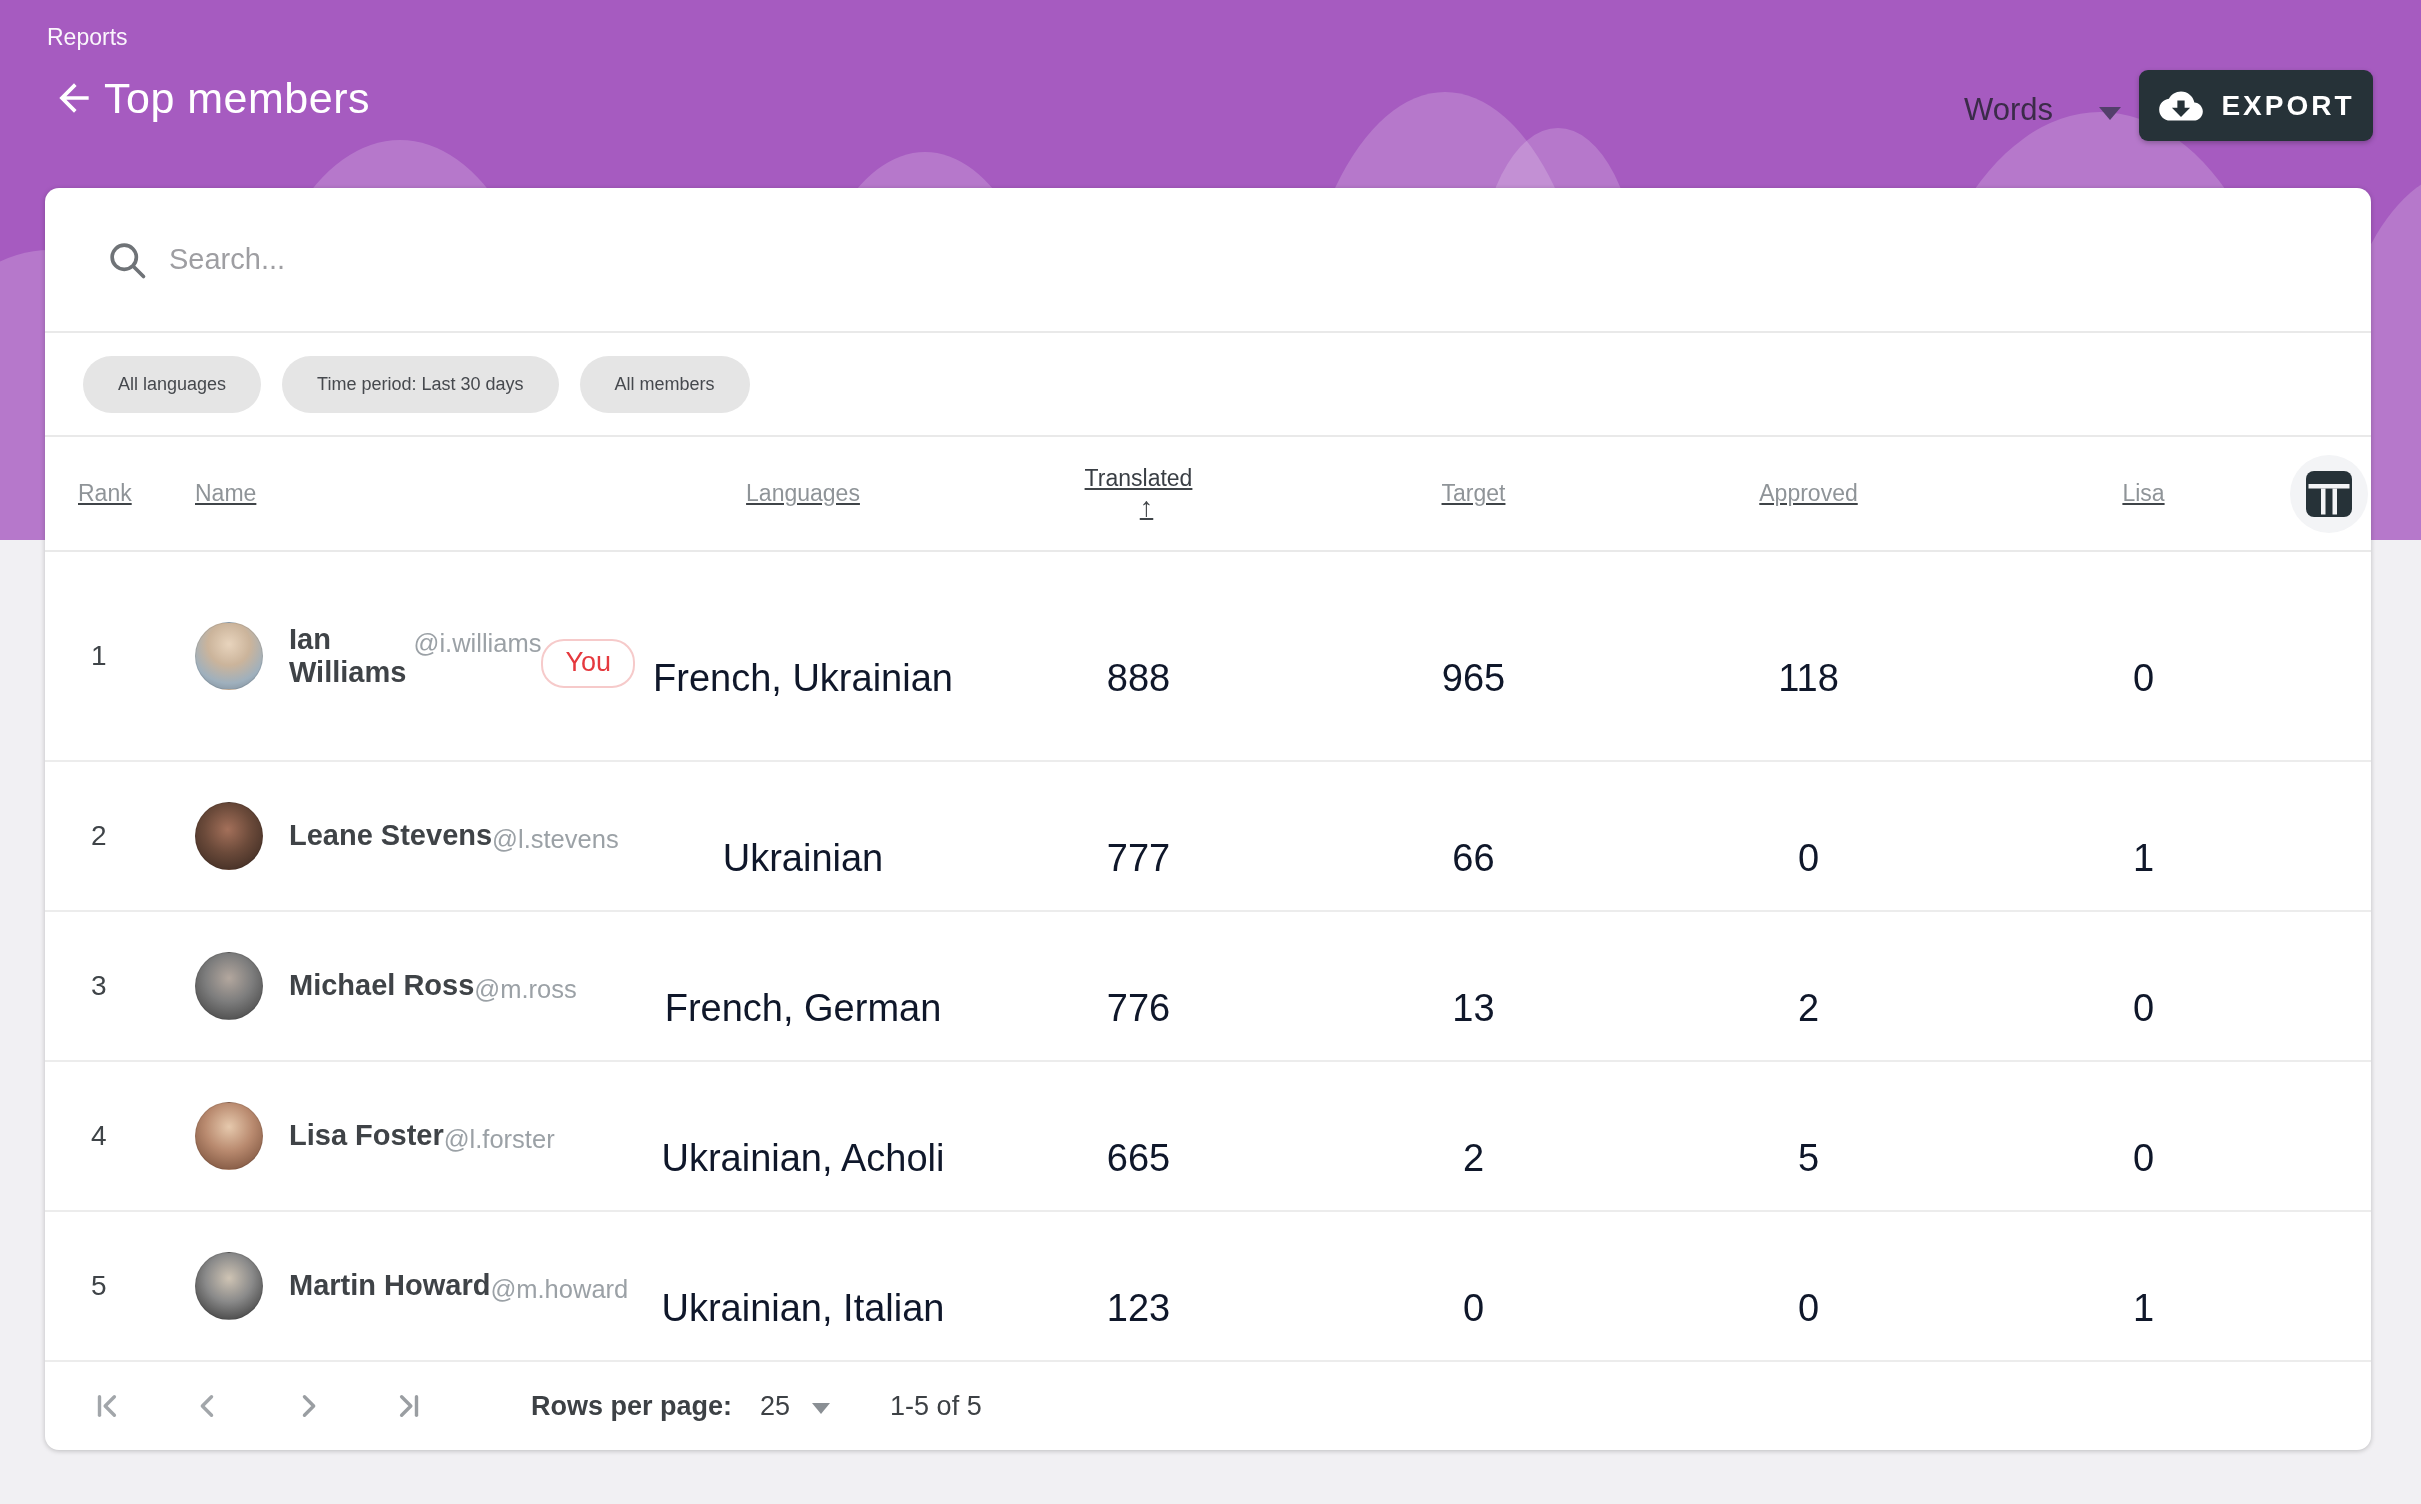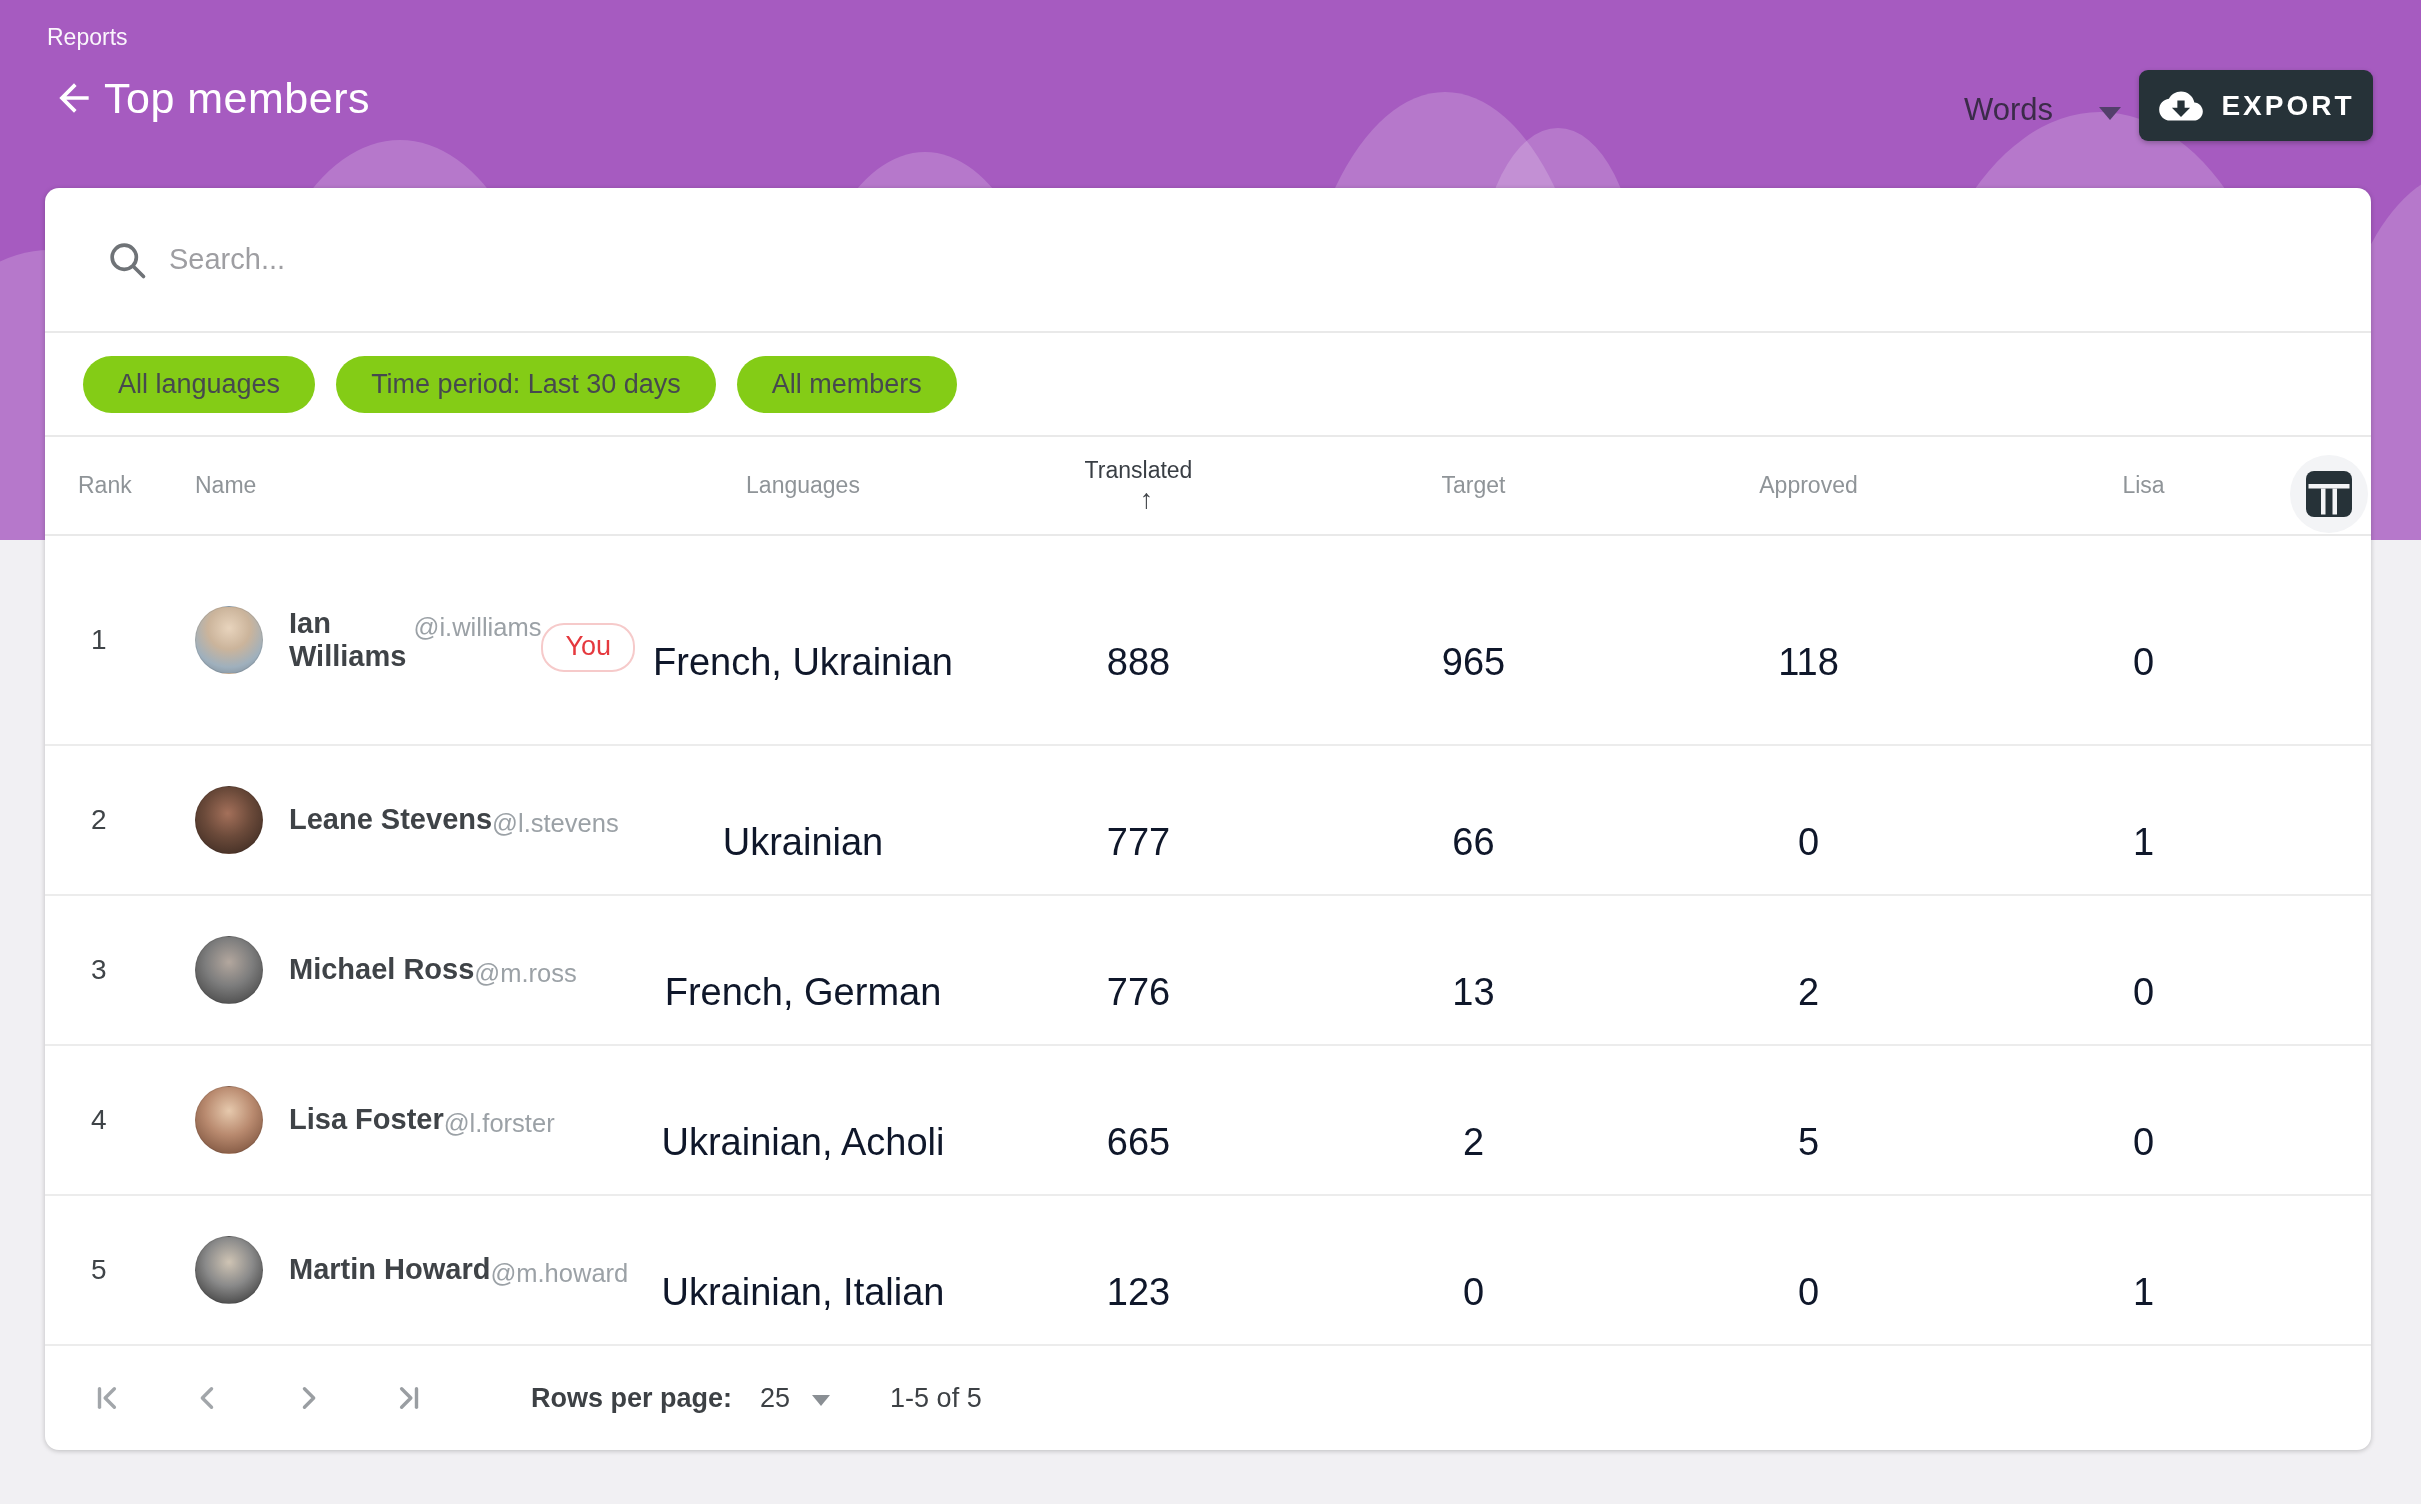--- a/index.html
+++ b/index.html
@@ -75,32 +75,32 @@
     font-size:29px; color:#3f4448;
   }
   .search-input::placeholder { color:#9e9ea2; opacity:1; }
 
   .chips-row {
     height:104px; border-bottom:2px solid #e9e9e9;
     display:flex; align-items:center; padding-left:38px; gap:21px;
   }
   .chip {
     height:57px; padding:0 35px; border-radius:29px;
-    background:#84cc16; color:#46494e; font-size:27px;
+    background:#e5e5e5; color:#46494e; font-size:18px;
     display:flex; align-items:center; cursor:pointer; white-space:nowrap;
   }
 
   
   .grid {
     display:grid;
     grid-template-columns:150px 440px 336px 335px 335px 335px 335px 1fr;
     align-items:center;
   }
   .thead {
-    height:99px; border-bottom:2px solid #e9e9e9; position:relative;
+    height:115px; border-bottom:2px solid #e9e9e9; position:relative;text-decoration:underline;
   }
   .th { font-size:23px; color:#8f9498; }
   .th.rank { padding-left:33px; }
   .th.center { text-align:center; }
   .th.sorted { color:#393e44; display:flex; align-items:center; justify-content:center; cursor:pointer;flex-direction:column; }
   .sort-arrow { font-size:27px; color:#43474b; margin-left:16px; }
   .th-clickable { cursor:pointer; }
   .col-picker {
     position:absolute; right:3px; top:18px;
     width:78px; height:78px; border-radius:50%;

